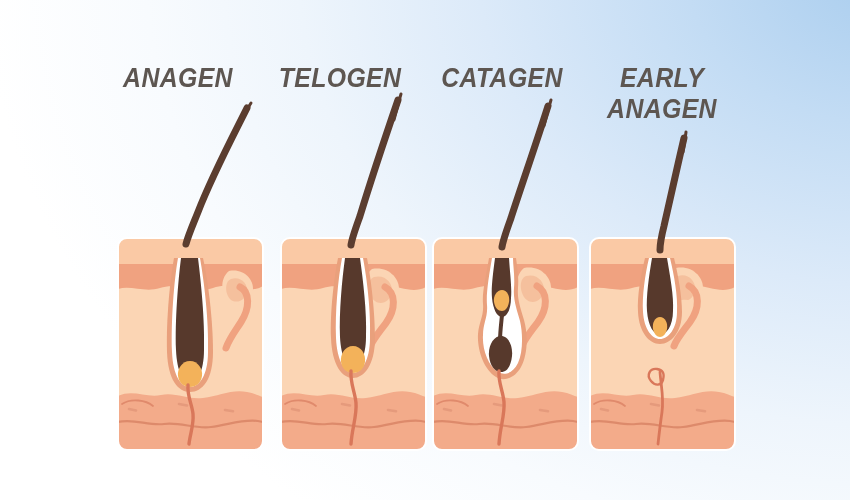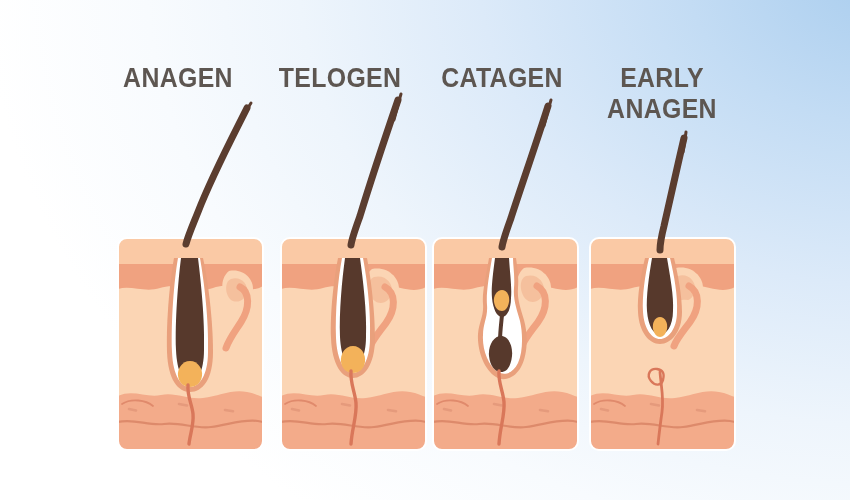--- a/index.html
+++ b/index.html
@@ -13,20 +13,21 @@
     font-family: "Liberation Sans", sans-serif;
   }
   #stage {
     position: relative;
     width: 850px;
     height: 500px;
     background:
       radial-gradient(ellipse 900px 700px at 104% -6%, #a9cdee 0%, #c3dcf4 22%, #dceaf9 45%, #eef5fc 65%, #f8fbfe 82%, #ffffff 100%),
       linear-gradient(150deg, #f7fafd 0%, #eaf3fb 40%, #dceaf8 70%, #f2f8fd 100%);
     overflow: hidden;
+    font-style: italic;
   }
   #figure {
     position: absolute;
     inset: 0;
   }
   .label {
     position: absolute;
     color: #5d5651;
     font-family: "Liberation Sans", sans-serif;
     font-weight: bold;

